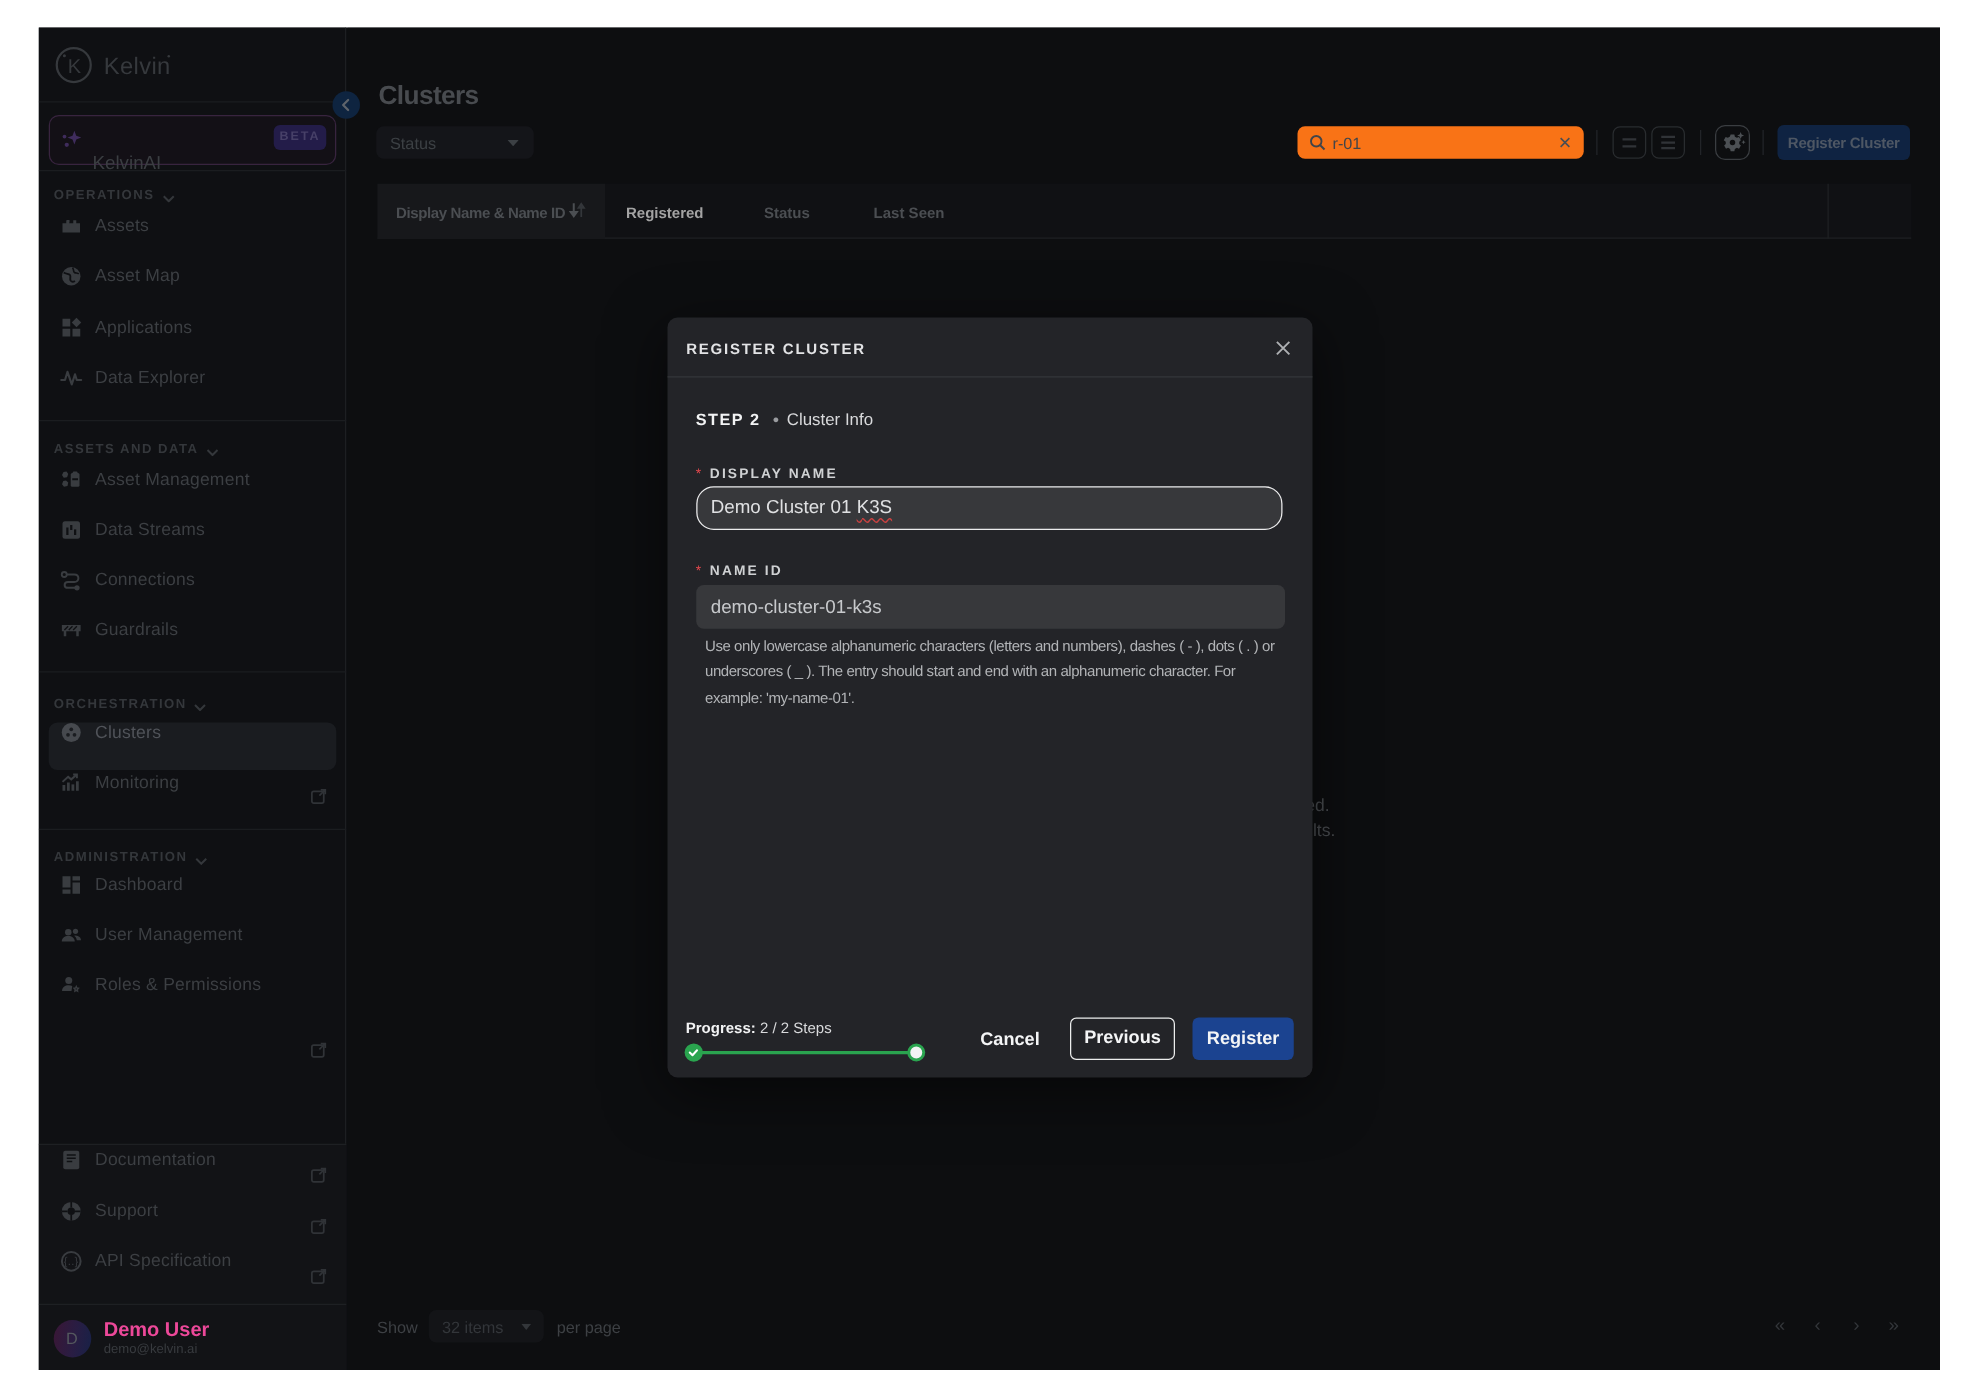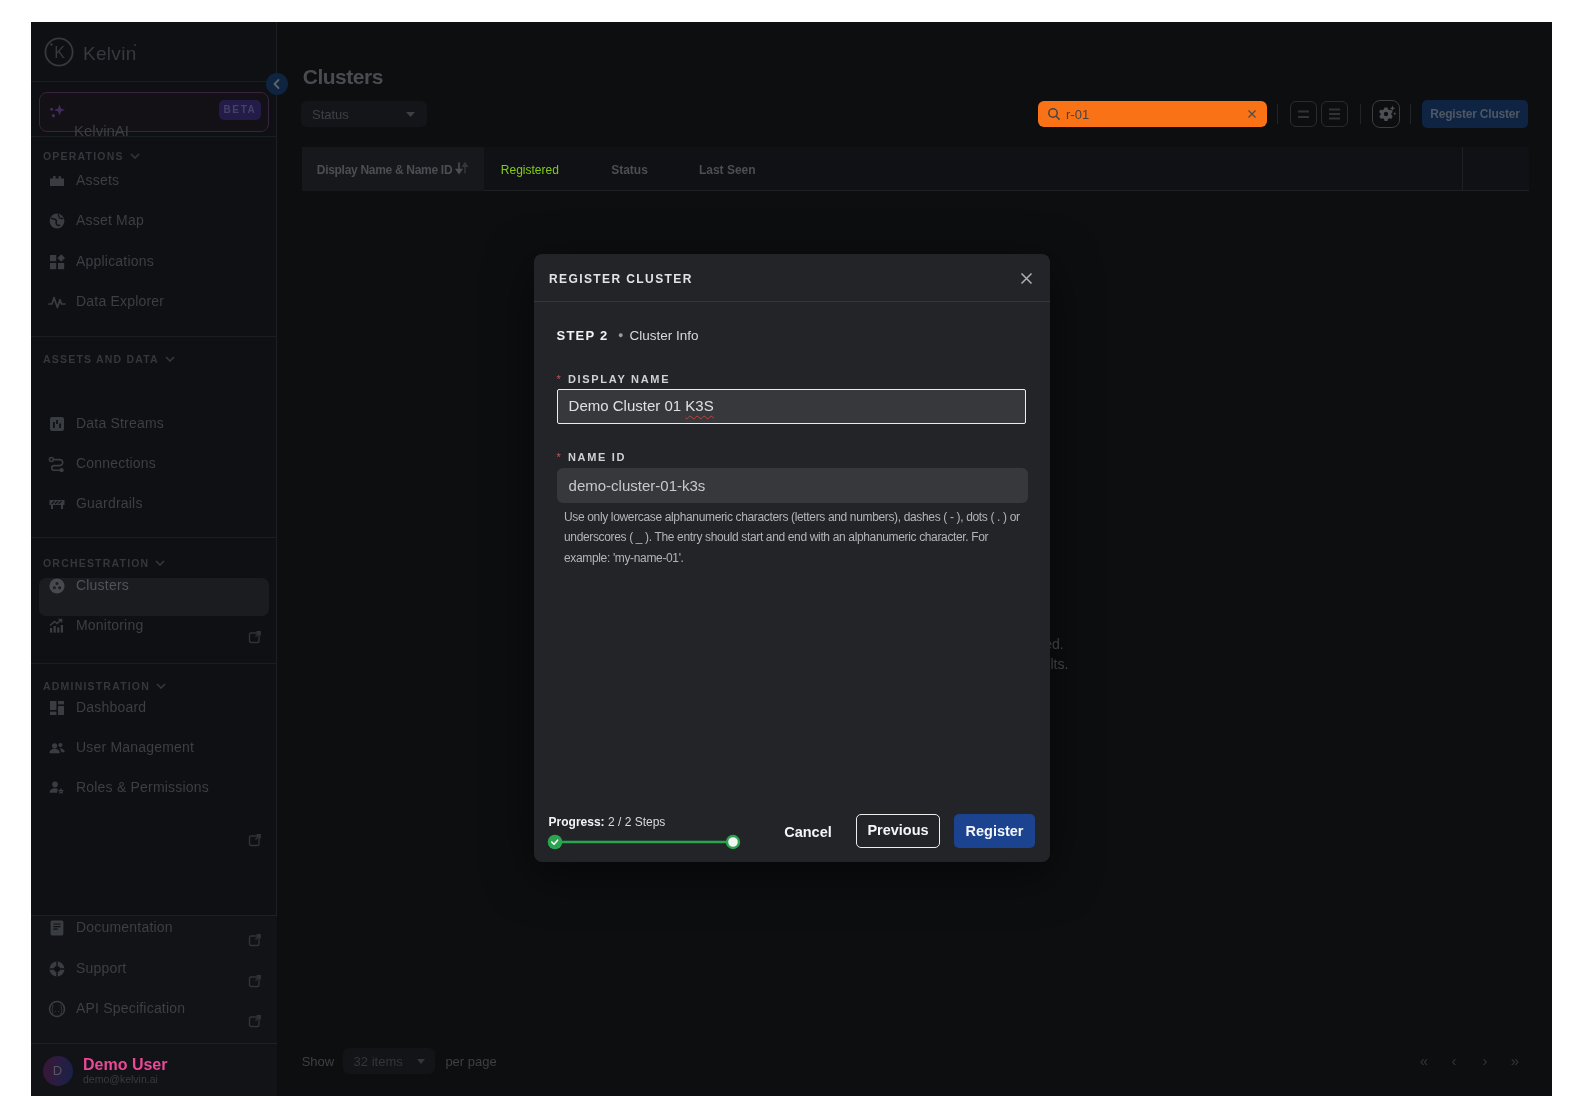--- a/index.html
+++ b/index.html
@@ -2,21 +2,21 @@
 <html><head>
 <meta charset="utf-8">
 <style>
 *{margin:0;padding:0;box-sizing:border-box}
 html,body{width:1584px;height:1120px;background:#ffffff;font-family:"Liberation Sans",sans-serif;overflow:hidden}
 #app{position:absolute;left:31px;top:22px;width:1521px;height:1074px;background:#0d0e10;overflow:hidden}
 .abs{position:absolute}
 
 #side{position:absolute;left:0;top:0;width:246px;height:1074px;background:#0f1013;border-right:1px solid #1d1f22}
 .sdiv{position:absolute;left:0;width:246px;height:1px;background:#1b1d20}
-.slabel{position:absolute;left:12px;font-size:10.5px;font-weight:bold;letter-spacing:1.2px;color:#34373b;display:flex;align-items:center;gap:6px}
+.slabel{position:absolute;left:12px;font-size:10.5px;font-weight:bold;letter-spacing:1.2px;color:#34373b;display:flex;align-items:flex-end;gap:6px}
 .nav{position:absolute;left:17px;width:215px;height:40px;display:flex;align-items:flex-start;gap:10px;color:#3c3f43;font-size:14px;letter-spacing:.2px}
 .nav svg{flex:0 0 auto}
 
 #main{position:absolute;left:247px;top:0;width:1274px;height:1074px;background:#0d0e10}
 .vbar{position:absolute;width:1px;height:20px;top:82px;background:#222428}
 .tglbox{position:absolute;top:79px;width:27px;height:26px;border:1px solid #292c2f;border-radius:6px}
 
 #modal{position:absolute;left:503px;top:232px;width:516px;height:608px;background:#232428;border-radius:8px;box-shadow:0 12px 48px rgba(0,0,0,.55)}
 .mlabel{font-size:11px;font-weight:bold;letter-spacing:1.7px;color:#cfd1d3}
 .star{color:#e5484d;margin-right:7px;font-size:11px}
@@ -75,20 +75,29 @@
           <path d="M1 11 h3 l2-6.5 3.4 10 L12 6.5 l1.4 4.5 H17" stroke="#393c40" stroke-width="1.7" fill="none" stroke-linejoin="round" stroke-linecap="round"></path>
         </svg>
       Data Explorer</div>
     <div class="sdiv" style="top:314px"></div>
 
     <div class="slabel" style="top:331px">ASSETS AND DATA
       <svg width="10" height="6" viewBox="0 0 10 6">
           <path d="M1 1 L5 5 L9 1" stroke="#34373b" stroke-width="1.6" fill="none"></path>
         </svg>
     </div>
+    <div class="nav" style="top:353px">
+      <svg width="18" height="18" viewBox="0 0 18 18" fill="#393c40">
+          <path d="M5.2 2.2 l1.4 2 -1 2.6 -2.6 .4 -1.4-2.2 1.2-2.4 Z"></path>
+          <path d="M4.8 9.4 l1.8 1.6 -.6 2.8 -2.8 .6 -1.6-2 1-2.6 Z"></path>
+          <rect x="8.6" y="3.4" width="7" height="11" rx="1.2"></rect>
+          <rect x="10.2" y="2.2" width="3.8" height="2.4" rx="0.8"></rect>
+          <rect x="9.8" y="7.6" width="4.6" height="1.6" fill="#0f1013"></rect>
+        </svg>
+      Asset Management</div>
     <div class="nav" style="top:393px">
       <svg width="18" height="18" viewBox="0 0 18 18">
           <rect x="2" y="2" width="14" height="14" rx="2" fill="#393c40"></rect>
           <rect x="5" y="7" width="1.8" height="6" fill="#0f1013"></rect>
           <rect x="8.1" y="5" width="1.8" height="4" fill="#0f1013"></rect>
           <rect x="11.2" y="8.5" width="1.8" height="4.5" fill="#0f1013"></rect>
         </svg>
       Data Streams</div>
     <div class="nav" style="top:433px">
       <svg width="18" height="18" viewBox="0 0 18 18">
@@ -256,21 +265,21 @@
     <div class="abs" style="left:1144px;top:78px;width:106px;height:28px;background:#0f2342;border-radius:5px;color:#4e5764;font-size:12px;font-weight:bold;text-align:center;line-height:28px;letter-spacing:-0.2px">Register Cluster</div>
 
     <div class="abs" style="left:24px;top:125px;width:1226.6px;height:43.5px;background:#101114;border-bottom:1px solid #1e2023"></div>
     <div class="abs" style="left:24px;top:125px;width:182px;height:43.5px;background:#17181b"></div>
     <div class="abs" style="left:1184.4px;top:125px;width:1px;height:43.5px;background:#1e2023"></div>
     <div class="abs" style="left:38.8px;top:141px;font-size:12px;letter-spacing:-0.3px;font-weight:bold;color:#4b4e52">Display Name &amp; Name ID</div>
     <svg class="abs" style="left:177px;top:139px" width="14" height="14" viewBox="0 0 14 14">
         <path d="M4 1.5 V9 M4 12 L1.5 8.5 h5 Z M4 8.5 V12" fill="#4b4e52" stroke="#4b4e52" stroke-width="1.6"></path>
         <path d="M10 12.5 V5 M10 2 L7.8 5.2 h4.4 Z" fill="#33363a" stroke="#33363a" stroke-width="1.4"></path>
       </svg>
-    <div class="abs" style="left:222.8px;top:141px;font-size:12px;font-weight:normal;color:#84cc16">Registered</div>
+    <div class="abs" style="left:222.8px;top:141px;font-size:12px;font-weight:bold;color:#a3a3a3">Registered</div>
     <div class="abs" style="left:333.2px;top:141px;font-size:12px;font-weight:bold;color:#4b4e52">Status</div>
     <div class="abs" style="left:420.9px;top:141px;font-size:12px;font-weight:bold;color:#4b4e52">Last Seen</div>
 
     <div class="abs" style="left:306.7px;top:614px;width:479px;text-align:right;font-size:14px;color:#4a4d51">No Clusters have been registered.</div>
     <div class="abs" style="left:306.7px;top:634px;width:483.6px;text-align:right;font-size:14px;color:#4a4d51">Register a Cluster to see results.</div>
 
     <div class="abs" style="left:23.7px;top:1032px;font-size:13px;color:#3d4044">Show</div>
     <div class="abs" style="left:64.6px;top:1026px;width:92.6px;height:26px;background:#131417;border-radius:6px">
       <span class="abs" style="left:11px;top:5.5px;font-size:13px;color:#33363a">32 items</span>
       <svg class="abs" style="left:74px;top:11px" width="8" height="5" viewBox="0 0 8 5">
@@ -290,21 +299,21 @@
         <path d="M1.5 1.5 L11.5 11.5 M11.5 1.5 L1.5 11.5" stroke="#aeb0b3" stroke-width="1.5"></path>
       </svg>
     <div class="abs" style="left:0;top:47px;width:516px;height:1px;background:#35363a"></div>
 
     <div class="abs" style="left:22.6px;top:74px;font-size:13px;color:#d8d9db">
       <span style="font-weight:bold;letter-spacing:1.2px;color:#f2f3f4">STEP 2</span>
       <span style="margin:0 6px;color:#9a9ca0;font-size:9px;vertical-align:2px">●</span><span style="font-size:13.5px">Cluster Info</span>
     </div>
 
     <div class="abs" style="left:22.6px;top:115px"><span class="star">*</span><span class="mlabel">DISPLAY NAME</span></div>
-    <div class="abs" style="left:22.6px;top:135px;width:469px;height:35px;background:#37383b;border:1.5px solid #ececed;border-radius:2px;line-height:32px;padding-left:11px;font-size:15px;color:#dfe0e2">Demo Cluster 01 <span style="text-decoration:underline wavy #c9403f 1px;text-underline-offset:4px">K3S</span></div>
+    <div class="abs" style="left:22.6px;top:135px;width:469px;height:35px;background:#37383b;border:1.5px solid #ececed;border-radius:14px;line-height:32px;padding-left:11px;font-size:15px;color:#dfe0e2">Demo Cluster 01 <span style="text-decoration:underline wavy #c9403f 1px;text-underline-offset:4px">K3S</span></div>
 
     <div class="abs" style="left:22.6px;top:193px"><span class="star">*</span><span class="mlabel">NAME ID</span></div>
     <div class="abs" style="left:22.6px;top:213.7px;width:471px;height:35px;background:#37383b;border-radius:6px;line-height:35px;padding-left:12px;font-size:15px;color:#c7c9cc">demo-cluster-01-k3s</div>
     <div class="abs" style="left:30px;top:253px;width:482px;font-size:12px;letter-spacing:-0.35px;color:#b2b4b7;line-height:20.4px">Use only lowercase alphanumeric characters (letters and numbers), dashes ( - ), dots ( . ) or<br>underscores ( _ ). The entry should start and end with an alphanumeric character. For<br>example: 'my-name-01'.</div>
 
     <div class="abs" style="left:14.6px;top:561px;font-size:12px;color:#d9dadc"><b style="color:#f2f3f4">Progress:</b> 2 / 2 Steps</div>
     <svg class="abs" style="left:12px;top:578px" width="200" height="20" viewBox="0 0 200 20">
       <line x1="9" y1="10" x2="187" y2="10" stroke="#2aa44f" stroke-width="2.6"></line>
       <circle cx="9" cy="10" r="7.3" fill="#2aa44f"></circle>
       <path d="M5.8 10 l2.2 2.2 3.6-4" stroke="#ffffff" stroke-width="1.6" fill="none" stroke-linecap="round" stroke-linejoin="round"></path>

